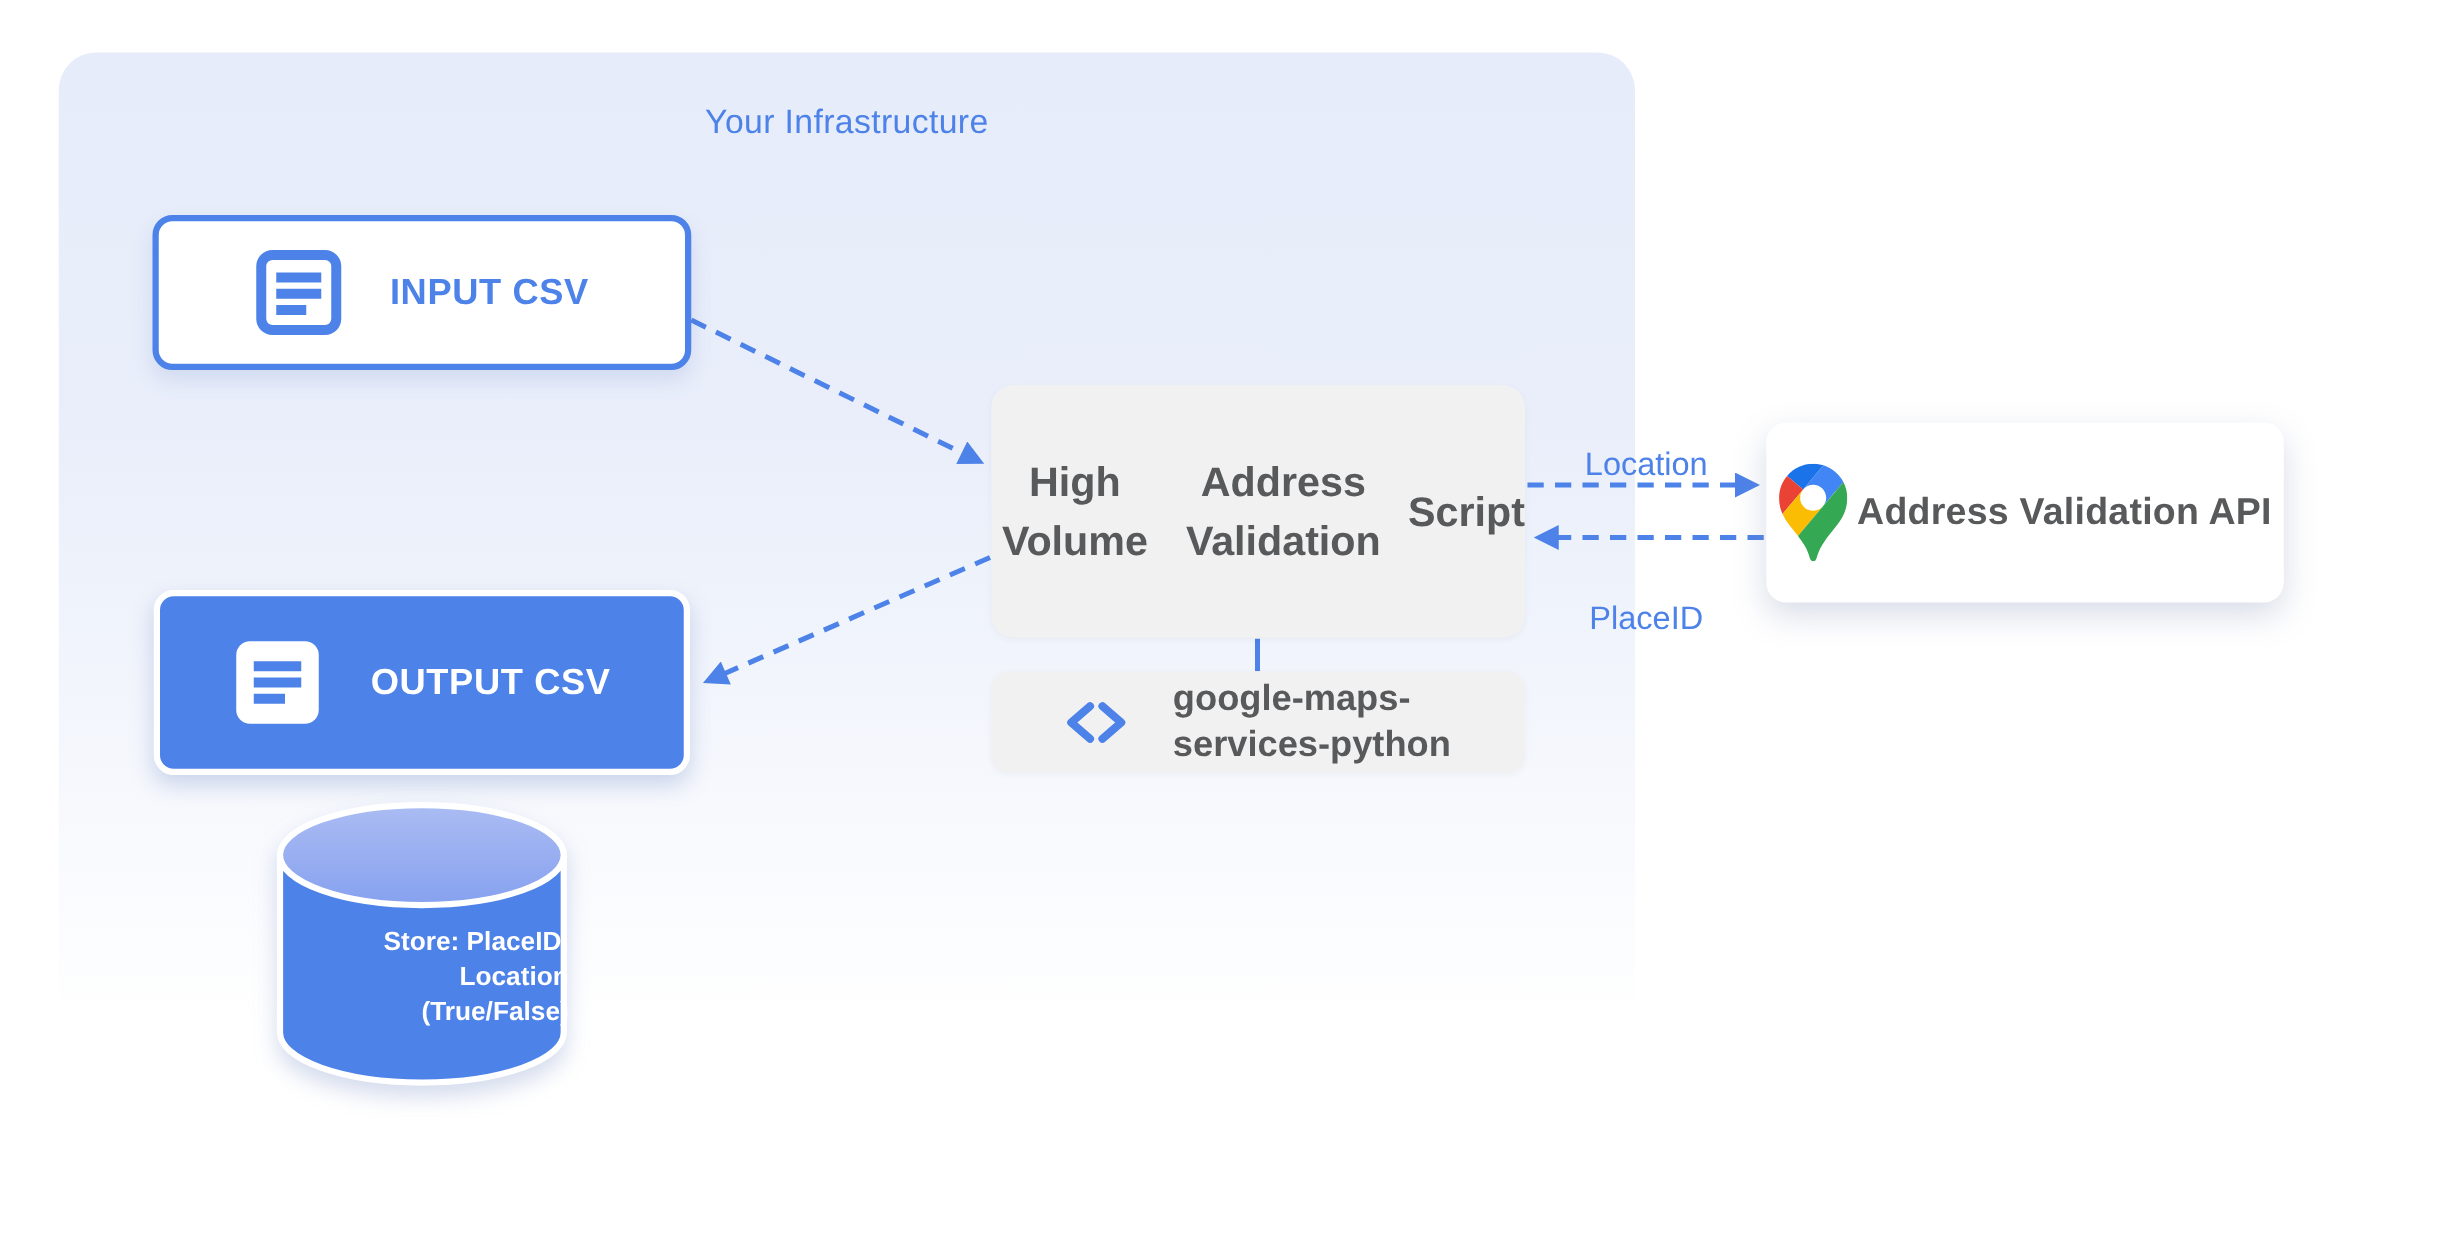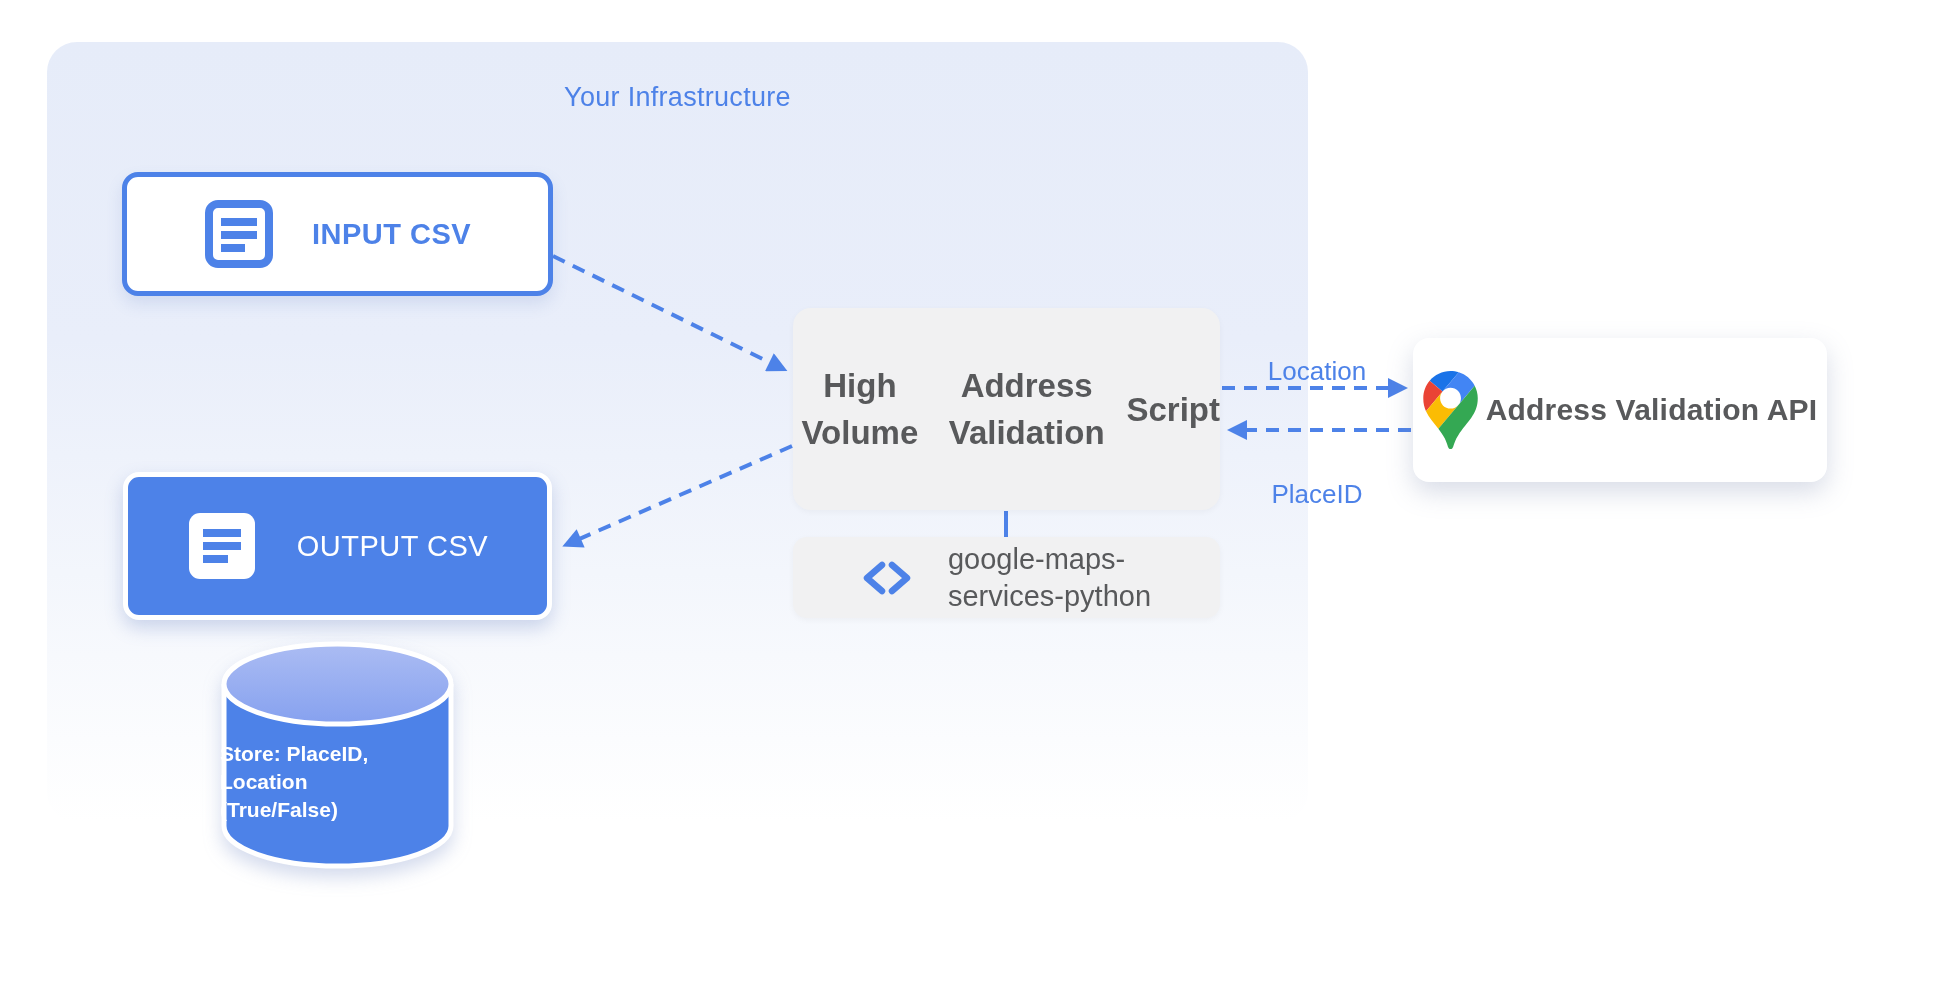--- a/index.html
+++ b/index.html
@@ -16,35 +16,35 @@
   .node{position:absolute;display:flex;align-items:center;justify-content:center;box-sizing:border-box;}
 
   .input-csv{left:122px;top:172px;width:431px;height:124px;background:#ffffff;
              border:5px solid #4d82e8;border-radius:16px;gap:38px;
              box-shadow:0 8px 16px rgba(90,120,190,.16);}
   .input-csv .lbl{color:#4d82e8;font-size:29px;font-weight:bold;letter-spacing:.5px;}
 
   .output-csv{left:123px;top:472px;width:429px;height:148px;background:#4d82e8;
               border:5px solid #ffffff;border-radius:16px;gap:40px;
               box-shadow:0 8px 18px rgba(90,120,190,.28);}
-  .output-csv .lbl{color:#ffffff;font-size:29px;font-weight:normal;letter-spacing:.5px;}
+  .output-csv .lbl{color:#ffffff;font-size:29px;font-weight:bold;letter-spacing:.5px;}
 
   
   .cylinder{position:absolute;left:220px;top:640px;width:235px;height:240px;}
   .cylinder svg{filter:drop-shadow(0 9px 9px rgba(100,125,190,.28));}
-  .cyl-text{position:absolute;left:0;top:100px;width:100%;text-align:left;
+  .cyl-text{position:absolute;left:0;top:100px;width:100%;text-align:right;
             color:#ffffff;font-size:21px;font-weight:bold;line-height:28px;}
 
   
   .script-box{left:793px;top:308px;width:427px;height:202px;background:#f1f1f2;border-radius:18px;
               flex-direction:row;color:#58595b;font-size:33px;font-weight:bold;line-height:47px;
               text-align:center;box-shadow:0 2px 6px rgba(0,0,0,.04);}
   .lib-box{left:793px;top:537px;width:427px;height:81px;background:#f1f1f2;border-radius:14px;
            gap:36px;box-shadow:0 2px 6px rgba(0,0,0,.04);}
-  .lib-text{color:#58595b;font-size:29px;font-weight:normal;line-height:37px;text-align:left;}
+  .lib-text{color:#58595b;font-size:29px;font-weight:bold;line-height:37px;text-align:left;}
 
   
   .api-card{left:1413px;top:338px;width:414px;height:144px;background:#ffffff;border-radius:16px;
             gap:8px;box-shadow:0 10px 26px rgba(125,140,175,.30);}
   .api-card .lbl{color:#58595b;font-size:30px;font-weight:bold;letter-spacing:.2px;}
 
   
   .edge-label{position:absolute;left:1222px;width:190px;text-align:center;
               color:#4d82e8;font-size:26px;margin-top:22px;}
   .edge-label.location{top:334px;}

